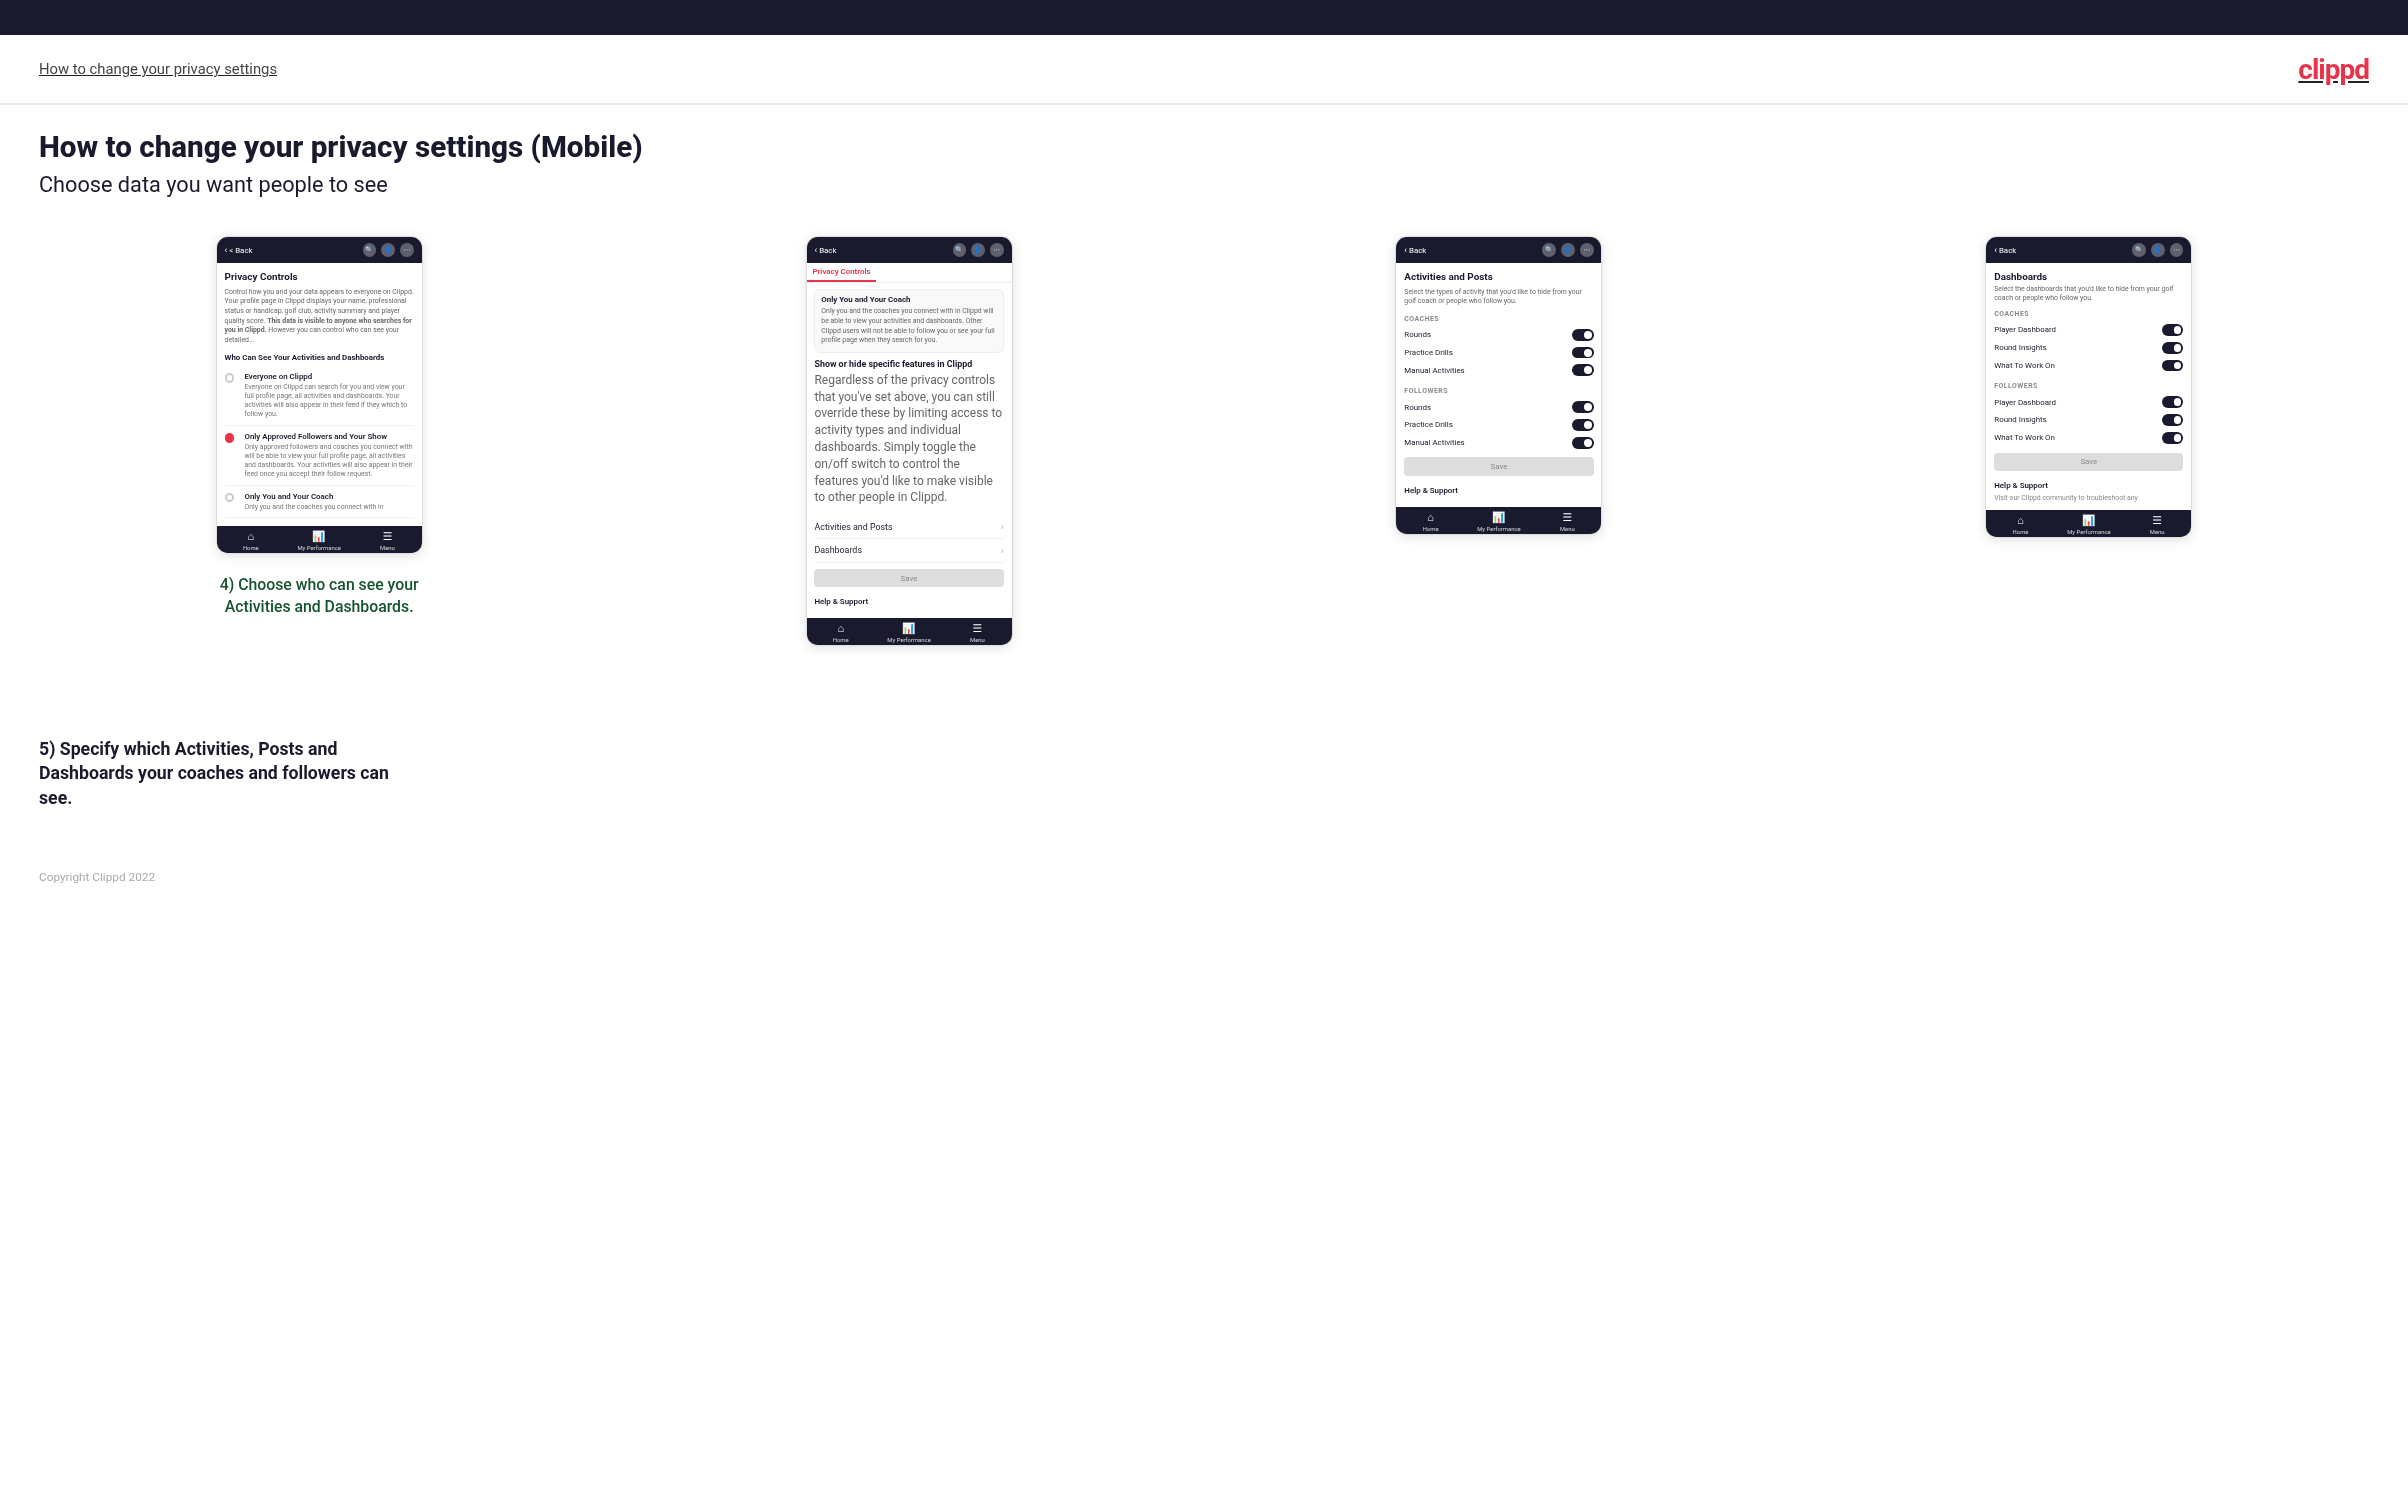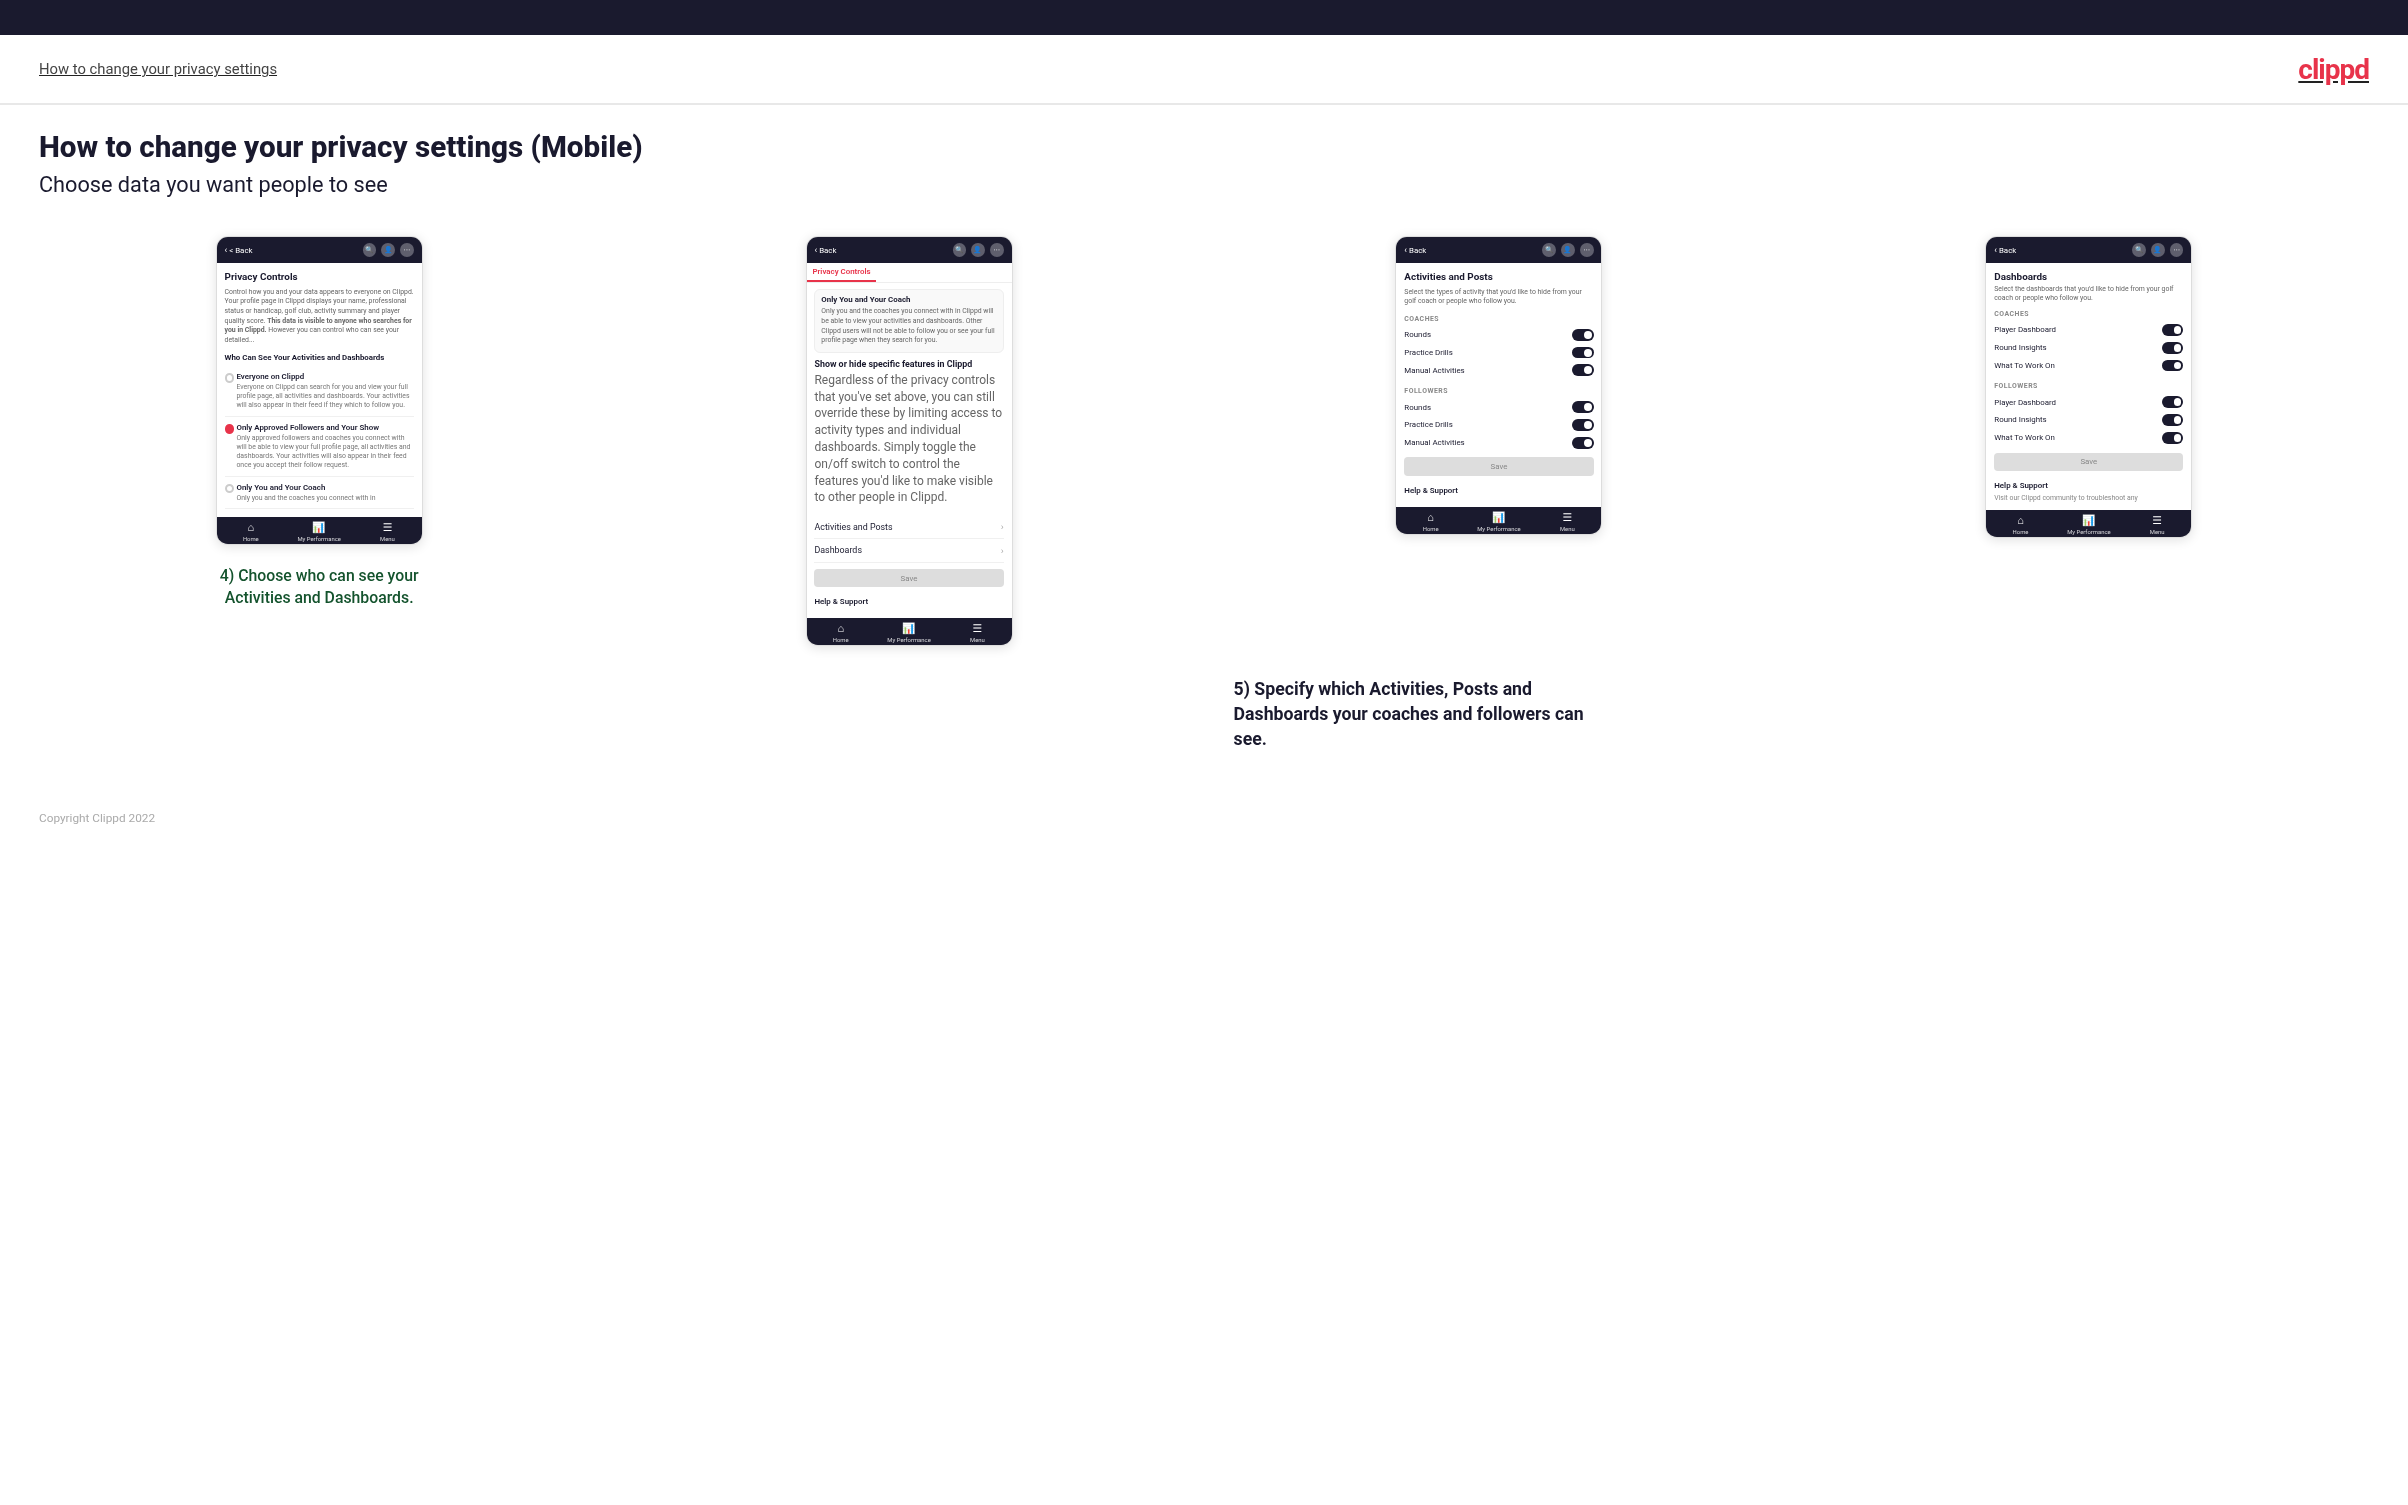--- a/index.html
+++ b/index.html
@@ -130,21 +130,21 @@
       font-size: 6.9px;
       color: #666;
       line-height: 1.4;
       margin-bottom: 7.9px;
     }
 
     
     .phone-option {
       display: flex;
       align-items: flex-start;
-      gap: 2px;
+      gap: 10px;
       padding: 5.9px 0;
       border-bottom: 1px solid #f0f0f0;
     }
     .radio-circle {
       width: 9.9px;
       height: 9.9px;
       border-radius: 50%;
       border: 2px solid #ccc;
       flex-shrink: 0;
       margin-top: 1px;
@@ -635,21 +635,21 @@
       </div>
     </div>
 
   </div>
 
   <div style="display:flex; gap:29.6px; margin-top:15.8px;">
     
     
   </div>
 
-  <div style="display:flex; gap:29.6px; margin-top:0px;">
+  <div style="display:flex; gap:29.6px; margin-top:0px;flex-direction:column;">
     <div style="flex:1;"></div>
     <div style="flex:1;"></div>
     <div style="flex:2; padding-left:0px;">
       <div style="font-size:17.7px;font-weight:700;color:#1a1a2e;line-height:1.4;margin-top:15.8px;max-width:374px;">5) Specify which Activities, Posts and Dashboards your  coaches and followers can see.</div>
     </div>
   </div>
 
 </div>
 
 <div class="footer">

